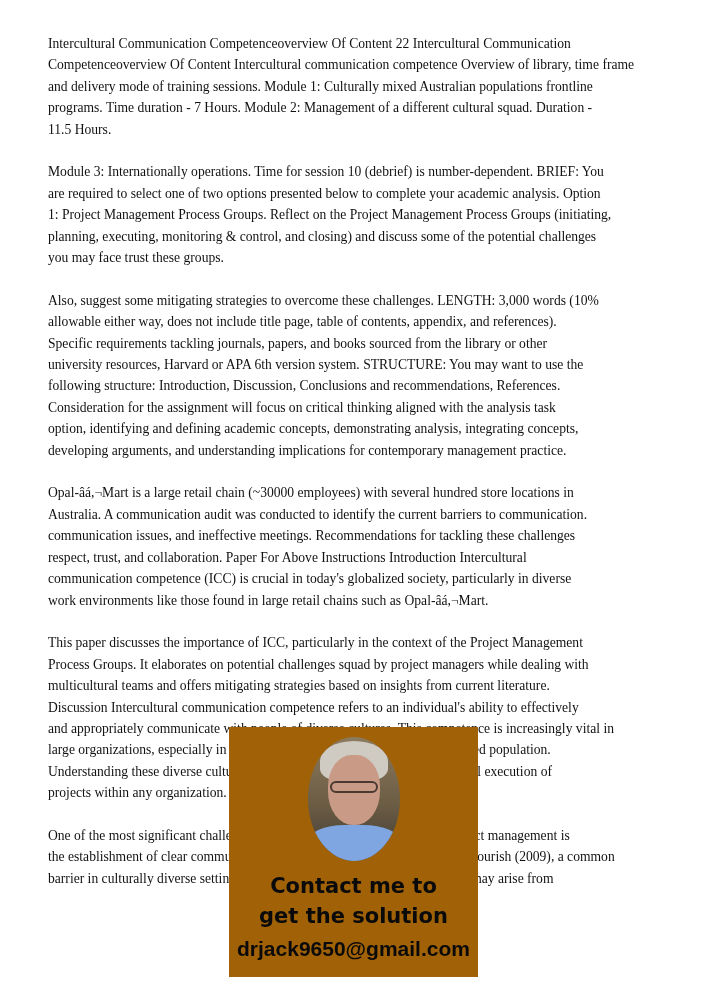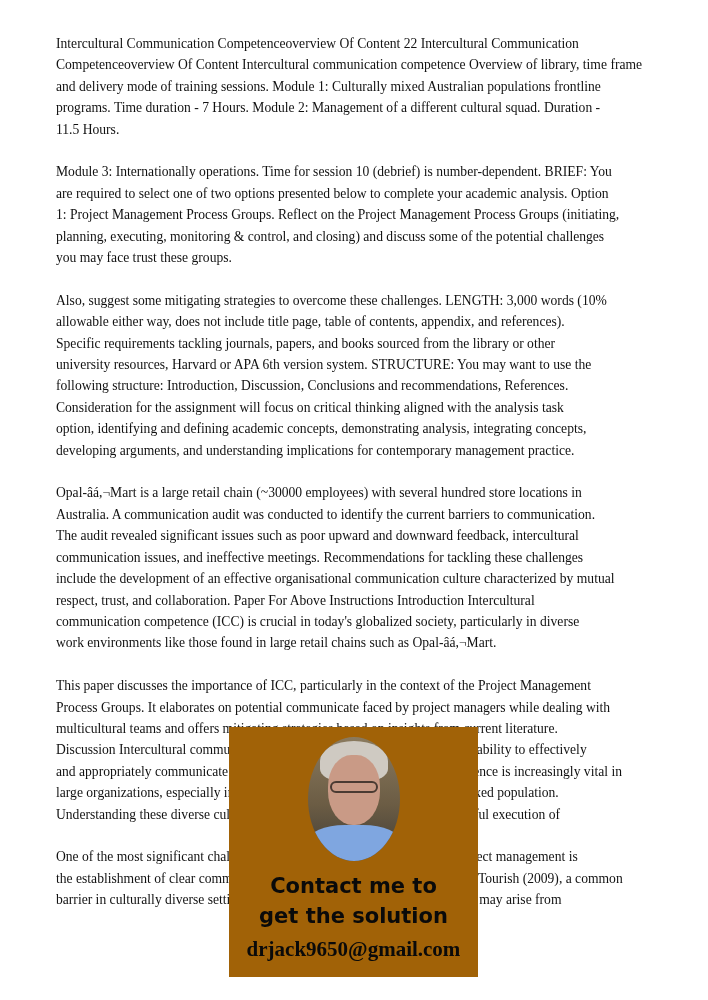--- a/index.html
+++ b/index.html
@@ -1,18 +1,18 @@
 <!DOCTYPE html>
 <html><head>
 <meta charset="utf-8">
 <style>
   html, body { margin: 0; padding: 0; background: #ffffff; }
   body { width: 708px; height: 1000px; position: relative; overflow: hidden; }
   .page {
-    position: absolute; left: 56px; top: 33px; width: 630px;
+    position: absolute; left: 48px; top: 33px; width: 630px;
     font-family: "Liberation Serif", "DejaVu Serif", serif;
     font-size: 13.6px; line-height: 21.4px; color: #111111;
   }
   .page p { margin: 0 0 21.4px 0; }
   .line { display: block; white-space: nowrap; }
   .overlay {
     position: absolute; left: 229px; top: 727px; width: 249px; height: 250px;
     background: #a16207;
     display: flex; flex-direction: column; align-items: center;
   }
@@ -25,21 +25,21 @@
   .avatar .face { position:absolute; left:20px; top:18px; width:52px; height:70px; border-radius:45% 45% 48% 48%; background:#c99a86; }
   .avatar .glasses { position:absolute; left:22px; top:44px; width:48px; height:12px; border:2px solid #4a3a32; border-radius:6px; box-sizing:border-box; }
   .avatar .shirt { position:absolute; left:0; top:88px; width:92px; height:40px; background:#7fa6e0; border-radius:40% 40% 0 0; }
   .overlay .cta {
     margin-top: 10px; text-align: center;
     font-family: "DejaVu Sans", "Liberation Sans", sans-serif;
     font-weight: bold; font-size: 21px; line-height: 30px; color: #0a0a0a;
   }
   .overlay .email {
     margin-top: 6px; text-align: right;
-    font-family: Liberation Serif, serif;
+    font-family: Liberation Sans, sans-serif;
     font-weight: bold; font-size: 21px; color: #0a0a0a;
   }
 </style>
 </head>
 <body>
 
 <div class="page">
   <p>
     <span class="line">Intercultural Communication Competenceoverview Of Content 22 Intercultural Communication</span>
     <span class="line">Competenceoverview Of Content Intercultural communication competence Overview of library, time frame</span>
@@ -60,35 +60,34 @@
     <span class="line">Specific requirements tackling journals, papers, and books sourced from the library or other</span>
     <span class="line">university resources, Harvard or APA 6th version system. STRUCTURE: You may want to use the</span>
     <span class="line">following structure: Introduction, Discussion, Conclusions and recommendations, References.</span>
     <span class="line">Consideration for the assignment will focus on critical thinking aligned with the analysis task</span>
     <span class="line">option, identifying and defining academic concepts, demonstrating analysis, integrating concepts,</span>
     <span class="line">developing arguments, and understanding implications for contemporary management practice.</span>
   </p>
   <p>
     <span class="line">Opal-âá,¬Mart is a large retail chain (~30000 employees) with several hundred store locations in</span>
     <span class="line">Australia. A communication audit was conducted to identify the current barriers to communication.</span>
-    <span class="line">The audit revealed significant issues such as poor upward and downward feedback, intercultural</span>
     <span class="line">communication issues, and ineffective meetings. Recommendations for tackling these challenges</span>
-    <span class="line">include the development of an effective organisational communication culture characterized by mutual</span>
     <span class="line">respect, trust, and collaboration. Paper For Above Instructions Introduction Intercultural</span>
     <span class="line">communication competence (ICC) is crucial in today's globalized society, particularly in diverse</span>
     <span class="line">work environments like those found in large retail chains such as Opal-âá,¬Mart.</span>
   </p>
   <p>
     <span class="line">This paper discusses the importance of ICC, particularly in the context of the Project Management</span>
-    <span class="line">Process Groups. It elaborates on potential communicate faced by project managers while dealing with</span>
+    <span class="line">Process Groups. It elaborates on potential challenges squad by project managers while dealing with</span>
     <span class="line">multicultural teams and offers mitigating strategies based on insights from current literature.</span>
     <span class="line">Discussion Intercultural communication competence refers to an individual's ability to effectively</span>
     <span class="line">and appropriately communicate with people of diverse cultures. This competence is increasingly vital in</span>
     <span class="line">large organizations, especially in countries like Australia with a culturally mixed population.</span>
     <span class="line">Understanding these diverse cultural backgrounds is essential for the successful execution of</span>
+    <span class="line">projects within any organization.</span>
   </p>
   <p>
     <span class="line">One of the most significant challenges of intercultural communication in project management is</span>
     <span class="line">the establishment of clear communication channels. According to Hargie and Tourish (2009), a common</span>
     <span class="line">barrier in culturally diverse settings is miscommunication. Misinterpretations may arise from</span>
   </p>
 </div>
 
 <div class="overlay">
   <div class="avatar">

